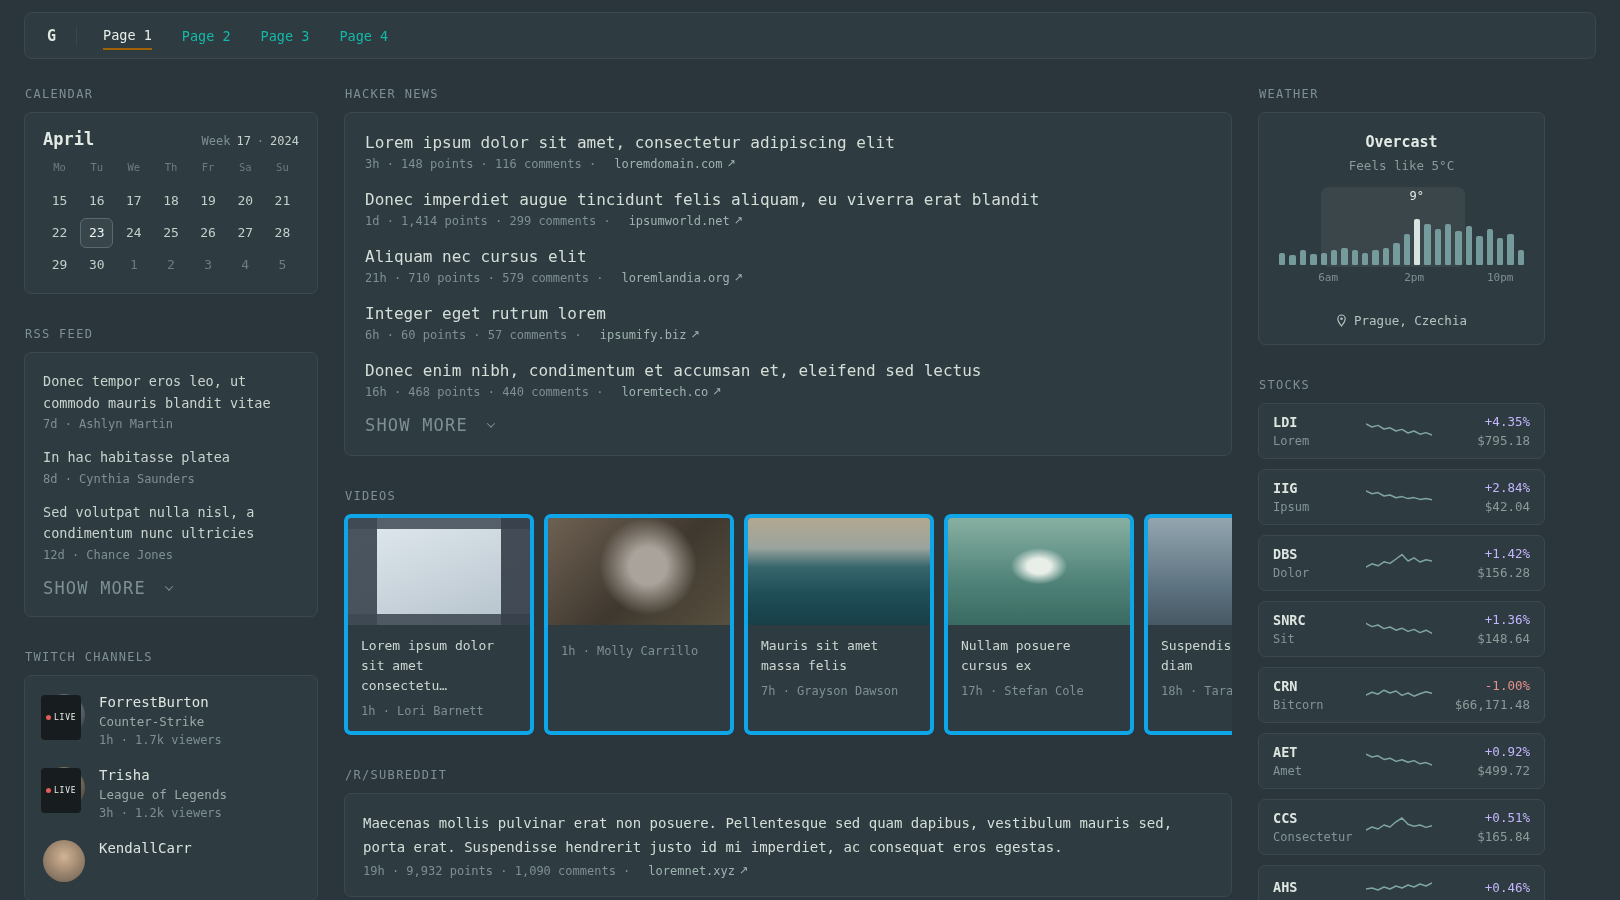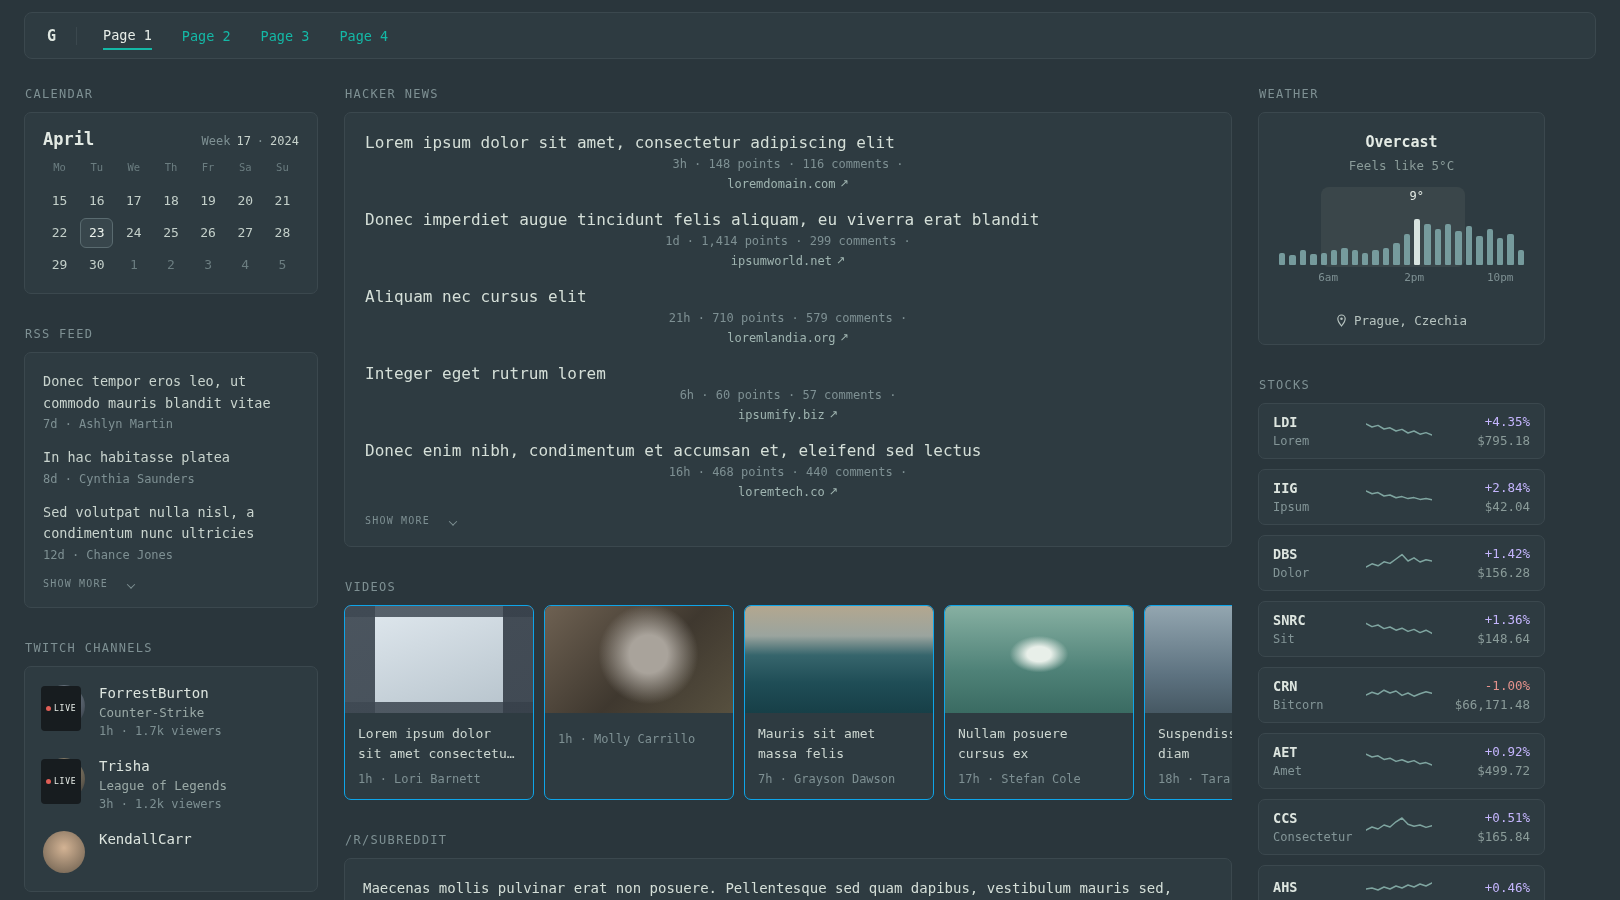--- a/index.html
+++ b/index.html
@@ -16,21 +16,21 @@
     border:1px solid #3b484e; background:#2e3b41; border-radius:8px;
     display:flex; align-items:center; padding:0 20px;
   }
   .logo {
     color:#dfe7e1; font-size:15px; font-weight:bold;
     padding:0 20px 0 2px; border-right:1px solid #3b484e; margin-right:26px;
     cursor:pointer;
   }
   .tabs { display:flex; gap:30px; align-items:center; }
   .tab { color:#14b8a6; font-size:13.5px; cursor:pointer; padding:5px 0; }
-  .tab.active { color:#e8eee9; border-bottom:2px solid #14b8a6; }
+  .tab.active { color:#e8eee9; border-bottom:2px solid #a16207; }
   
   .grid {
     display:grid; grid-template-columns:294px 888px 287px; gap:26px;
     margin:28px 24px 0; align-items:start;
   }
   .widget + .widget { margin-top:33px; }
   .sec {
     font-size:12px; font-weight:normal; letter-spacing:1.3px;
     color:#7e9093; margin:0 0 11px 1px;
   }
@@ -50,22 +50,22 @@
   }
   .cal-day.out { color:#6b7d80; }
   .cal-day.sel { background:#38464c; border:1px solid #5a6b70; line-height:28px; color:#ecf2ec; }
   
   .rss-card { padding:18px; }
   .feed-item + .feed-item { margin-top:16px; }
   .feed-title { font-size:13.5px; line-height:1.6; color:#c9d4ce; white-space:pre-line; cursor:pointer; }
   .feed-meta { font-size:12px; color:#7e9093; margin-top:3px; }
   .show-more {
     background:none; border:none; color:#7e9093; font-family:inherit;
-    font-size:10px; letter-spacing:1.2px; margin-top:16px; padding:0;
-    display:flex; align-items:flex-end; gap:20px; cursor:pointer;
+    font-size:17px; letter-spacing:1.2px; margin-top:16px; padding:0;
+    display:flex; align-items:center; gap:20px; cursor:pointer;
   }
   .chev {
     width:6px; height:6px; border-right:1.5px solid currentColor;
     border-bottom:1.5px solid currentColor; transform:rotate(45deg) translate(-1px,-1px);
     display:inline-block;
   }
   
   .twitch-card { padding:18px; }
   .chan { display:flex; gap:14px; align-items:flex-start; }
   .chan + .chan { margin-top:20px; }
@@ -79,29 +79,29 @@
     color:#e8eee9; display:flex; align-items:center; gap:3px;
   }
   .live-badge .dot { width:5px; height:5px; background:#e05e56; border-radius:50%; }
   .chan-name { font-size:14px; color:#dde5df; cursor:pointer; }
   .chan-game { font-size:12.5px; color:#9aa9a6; margin-top:4px; }
   .chan-meta { font-size:12px; color:#7e9093; margin-top:4px; }
   
   .hn-card { padding:20px; }
   .hn-item + .hn-item { margin-top:19px; }
   .hn-title { display:block; font-size:16px; color:#d5dfd8; cursor:pointer; text-decoration:none; }
-  .meta-row { margin-top:5px; font-size:12px; color:#7e9093; display:flex; gap:6px; align-items:center;flex-direction:column; }
+  .meta-row { margin-top:5px; font-size:12px; color:#7e9093; display:flex; gap:18px; align-items:center; }
   .domain { color:#9fb4b0; cursor:pointer; display:inline-flex; gap:4px; text-decoration:none; }
   .ext { font-size:11px; font-family:"DejaVu Sans",sans-serif; }
   .sub-card { padding:18px; }
   .sub-title { font-size:14px; line-height:1.65; color:#d5dfd8; white-space:pre-line; cursor:pointer; }
   
   .video-row { display:flex; gap:10px; overflow:hidden; }
   .video-card {
-    width:190px; flex:0 0 190px; border:1px solid #0ea5e9; border-radius:7px;
+    width:190px; flex:0 0 190px; border:4px solid #0ea5e9; border-radius:7px;
     background:#2e3b41; overflow:hidden; cursor:pointer;
   }
   .thumb { height:107px; }
   .thumb-1 { background:
     linear-gradient(90deg, rgba(62,72,82,.92) 0 16%, rgba(62,72,82,0) 16% 84%, rgba(55,64,74,.92) 84% 100%),
     linear-gradient(0deg, rgba(66,76,86,.9) 0 10%, rgba(66,76,86,0) 10% 90%, rgba(72,82,92,.9) 90% 100%),
     linear-gradient(160deg, #e2eaf0, #b4c1ca); }
   .thumb-2 { background:
     radial-gradient(circle at 55% 45%, #a9a39b 0 16%, rgba(0,0,0,0) 42%),
     linear-gradient(135deg, #6e6152, #3f382f 55%, #57503f); }

